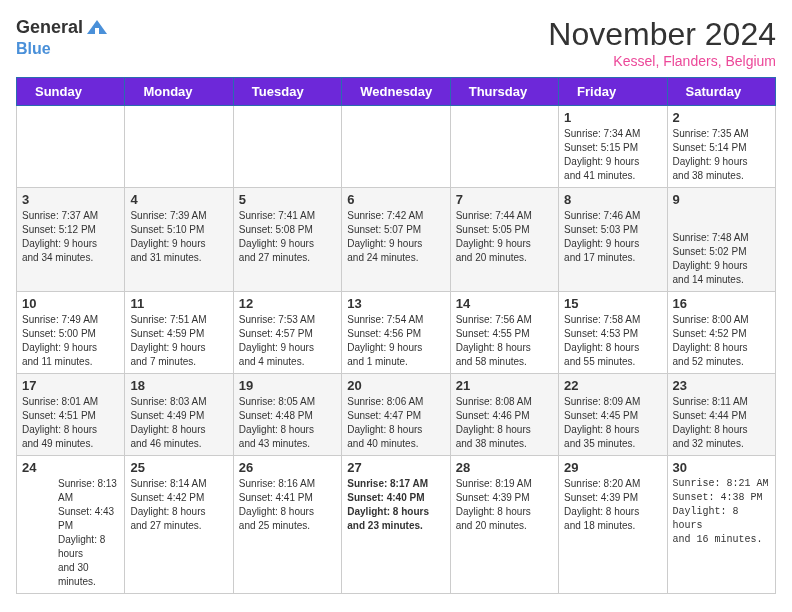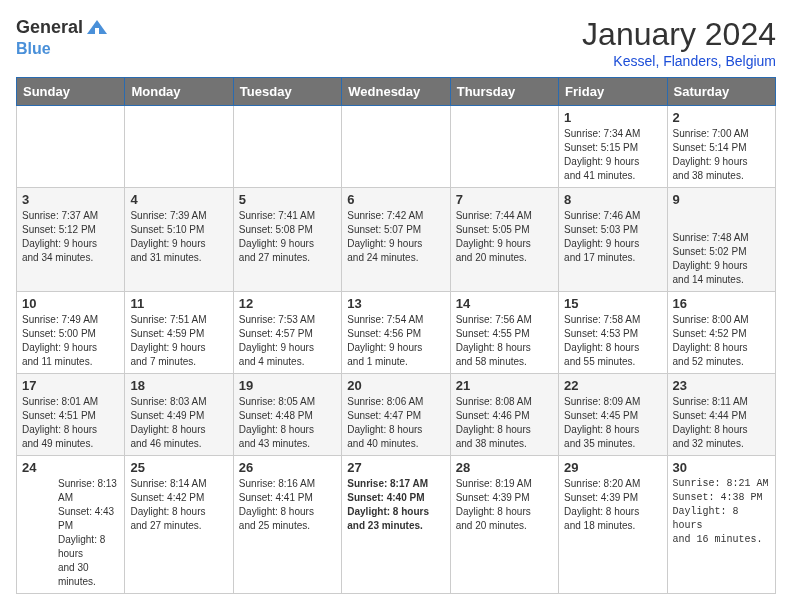--- a/index.html
+++ b/index.html
@@ -41,32 +41,32 @@
     .title-area {
       text-align: right;
     }
     .month-title {
       font-size: 32px;
       font-weight: normal;
       color: #333;
     }
     .location-title {
       font-size: 14px;
-      color: #1d4ed8;
+      color: #ec4899;
     }
     table {
       width: 100%;
       border-collapse: collapse;
       table-layout: fixed;
     }
     thead th {
-      background-color: #737373;
+      background-color: #6d28d9;
       color: #fff;
       text-align: left;
-      padding: 6px 6px;
+      padding: 6px 18px;
       font-size: 13px;
       font-weight: bold;
       border: 1px solid #2a6bb0;
     }
     tbody td {
       border: 1px solid #ccc;
       vertical-align: top;
       padding: 4px 5px;
       font-size: 10.5px;
       color: #333;
@@ -101,21 +101,21 @@
         <span class="logo-text-general">General</span>
         <svg class="logo-icon" viewBox="0 0 24 24" fill="none">
           <polygon points="12,4 22,18 2,18" fill="#4a90d9"></polygon>
           <rect x="10" y="12" width="4" height="6" fill="#fff"></rect>
         </svg>
       </div>
       <span class="logo-text-blue">Blue</span>
     </div>
   </div>
   <div class="title-area">
-    <div class="month-title">January 2024</div>
+    <div class="month-title">November 2024</div>
     <div class="location-title">Kessel, Flanders, Belgium</div>
   </div>
 </div>
 
 <table>
   <thead>
     <tr>
     <th>Sunday</th>
         <th>Monday</th>
         <th>Tuesday</th>
@@ -134,21 +134,21 @@
         <td class="empty-cell"></td>
         <td>
           <span class="day-number">1</span>
           <div class="day-detail" style="white-space: pre-line;">Sunrise: 7:34 AM
 Sunset: 5:15 PM
 Daylight: 9 hours
 and 41 minutes.</div>
         </td>
         <td>
           <span class="day-number">2</span>
-          <div class="day-detail" style="white-space: pre-line;">Sunrise: 7:00 AM
+          <div class="day-detail" style="white-space: pre-line;">Sunrise: 7:35 AM
 Sunset: 5:14 PM
 Daylight: 9 hours
 and 38 minutes.</div>
         </td>
       </tr>
       <tr>
         <td>
           <span class="day-number">3</span>
           <div class="day-detail" style="white-space: pre-line;">Sunrise: 7:37 AM
 Sunset: 5:12 PM

